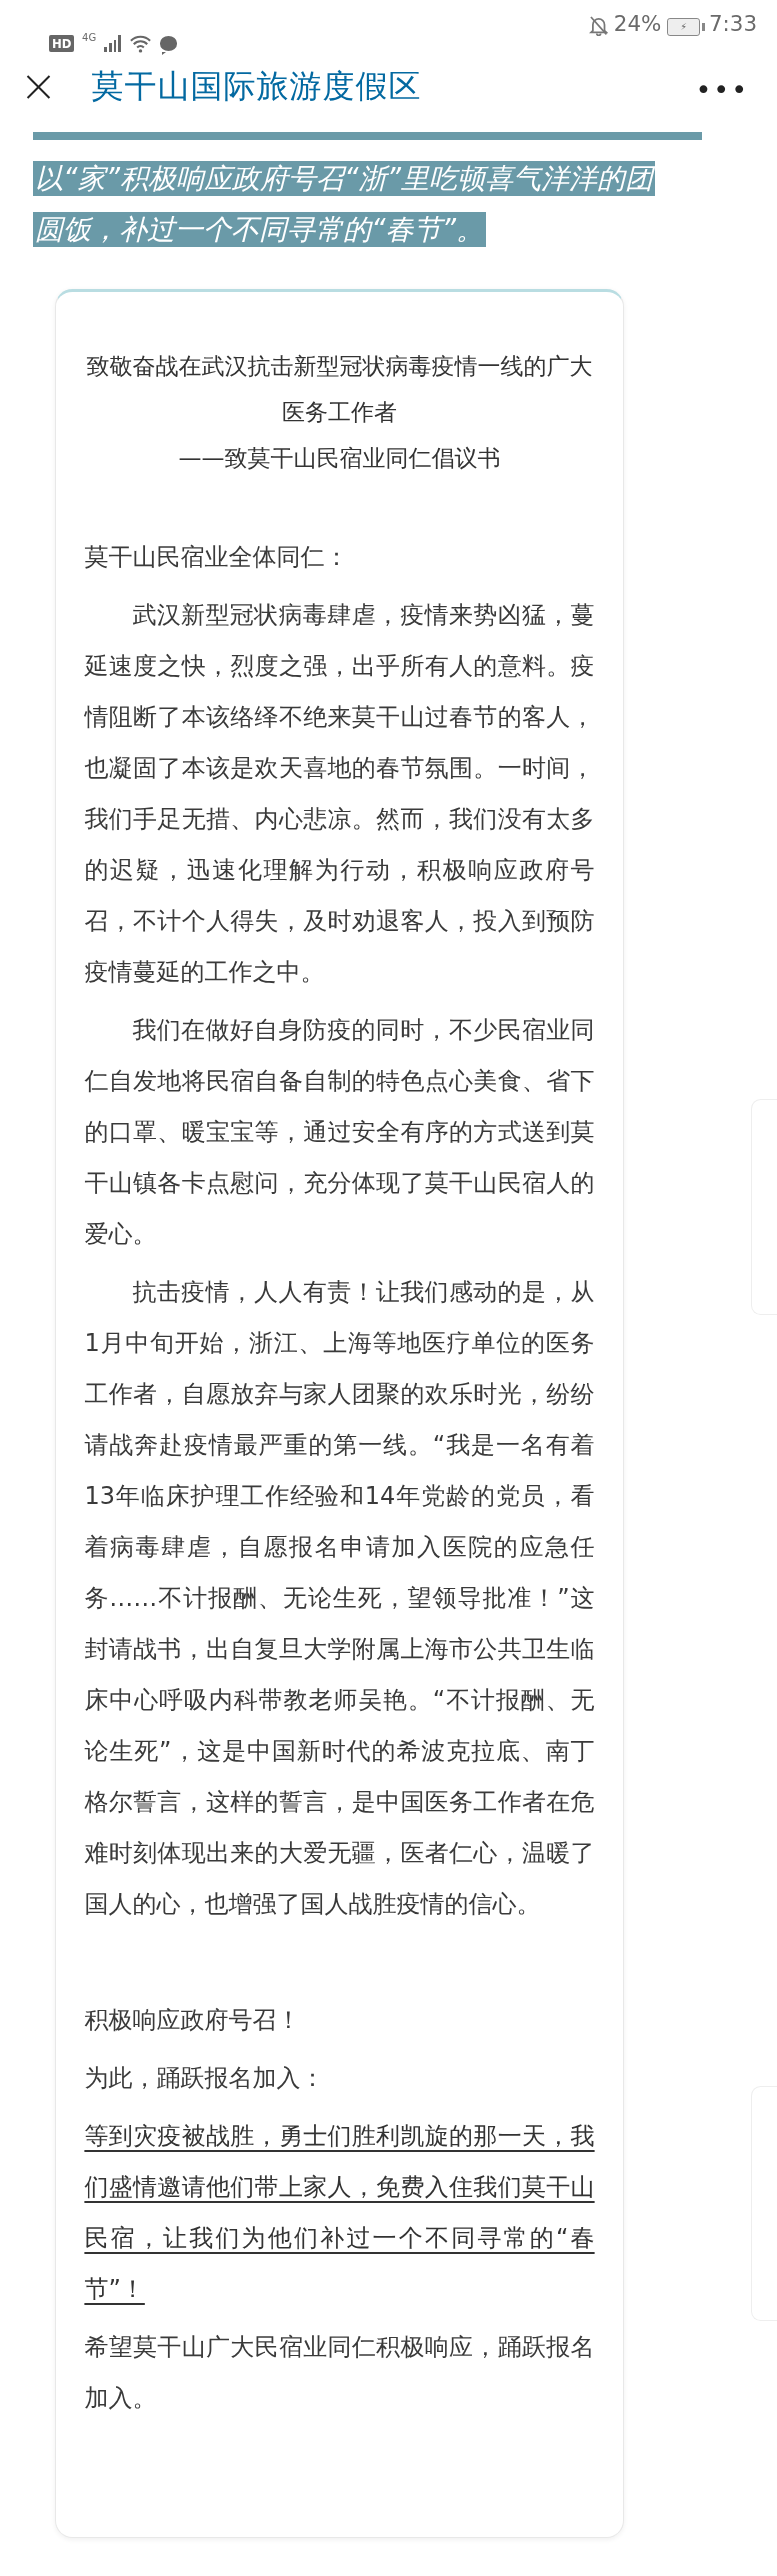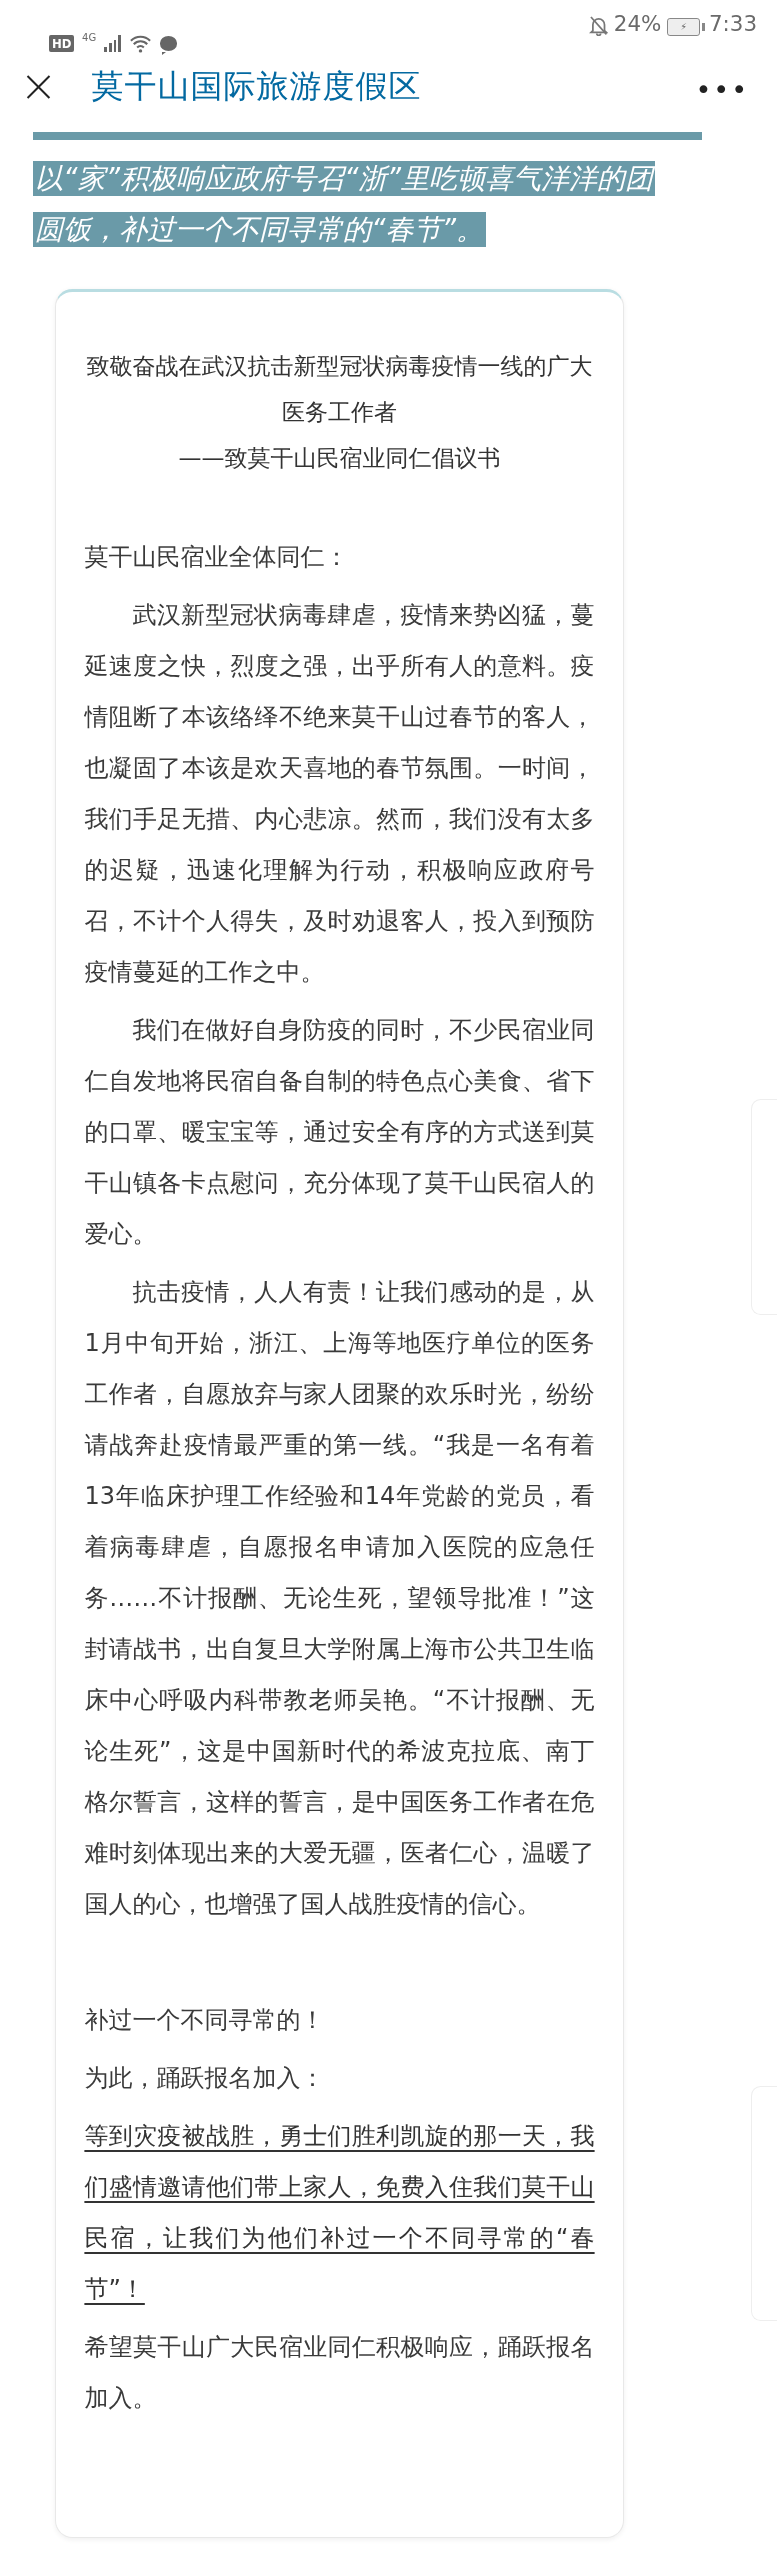--- a/index.html
+++ b/index.html
@@ -112,19 +112,19 @@
     <div>致敬奋战在武汉抗击新型冠状病毒疫情一线的广大</div>
     <div>医务工作者</div>
     <div>——致莫干山民宿业同仁倡议书</div>
   </div>
   <div class="card-body">
     <p class="p">莫干山民宿业全体同仁：</p>
     <p class="p indent">武汉新型冠状病毒肆虐，疫情来势凶猛，蔓延速度之快，烈度之强，出乎所有人的意料。疫情阻断了本该络绎不绝来莫干山过春节的客人，也凝固了本该是欢天喜地的春节氛围。一时间，我们手足无措、内心悲凉。然而，我们没有太多的迟疑，迅速化理解为行动，积极响应政府号召，不计个人得失，及时劝退客人，投入到预防疫情蔓延的工作之中。</p>
     <p class="p indent">我们在做好自身防疫的同时，不少民宿业同仁自发地将民宿自备自制的特色点心美食、省下的口罩、暖宝宝等，通过安全有序的方式送到莫干山镇各卡点慰问，充分体现了莫干山民宿人的爱心。</p>
     <p class="p indent">抗击疫情，人人有责！让我们感动的是，从1月中旬开始，浙江、上海等地医疗单位的医务工作者，自愿放弃与家人团聚的欢乐时光，纷纷请战奔赴疫情最严重的第一线。“我是一名有着13年临床护理工作经验和14年党龄的党员，看着病毒肆虐，自愿报名申请加入医院的应急任务……不计报酬、无论生死，望领导批准！”这封请战书，出自复旦大学附属上海市公共卫生临床中心呼吸内科带教老师吴艳。“不计报酬、无论生死”，这是中国新时代的希波克拉底、南丁格尔誓言，这样的誓言，是中国医务工作者在危难时刻体现出来的大爱无疆，医者仁心，温暖了国人的心，也增强了国人战胜疫情的信心。</p>
     <div class="gap"></div>
-    <p class="p">补过一个不同寻常的！</p>
+    <p class="p">积极响应政府号召！</p>
     <p class="p">为此，踊跃报名加入：</p>
     <p class="p underline">等到灾疫被战胜，勇士们胜利凯旋的那一天，我们盛情邀请他们带上家人，免费入住我们莫干山民宿，让我们为他们补过一个不同寻常的“春节”！</p>
     <p class="p">希望莫干山广大民宿业同仁积极响应，踊跃报名加入。</p>
   </div>
 </div>
 
 
 </body></html>

